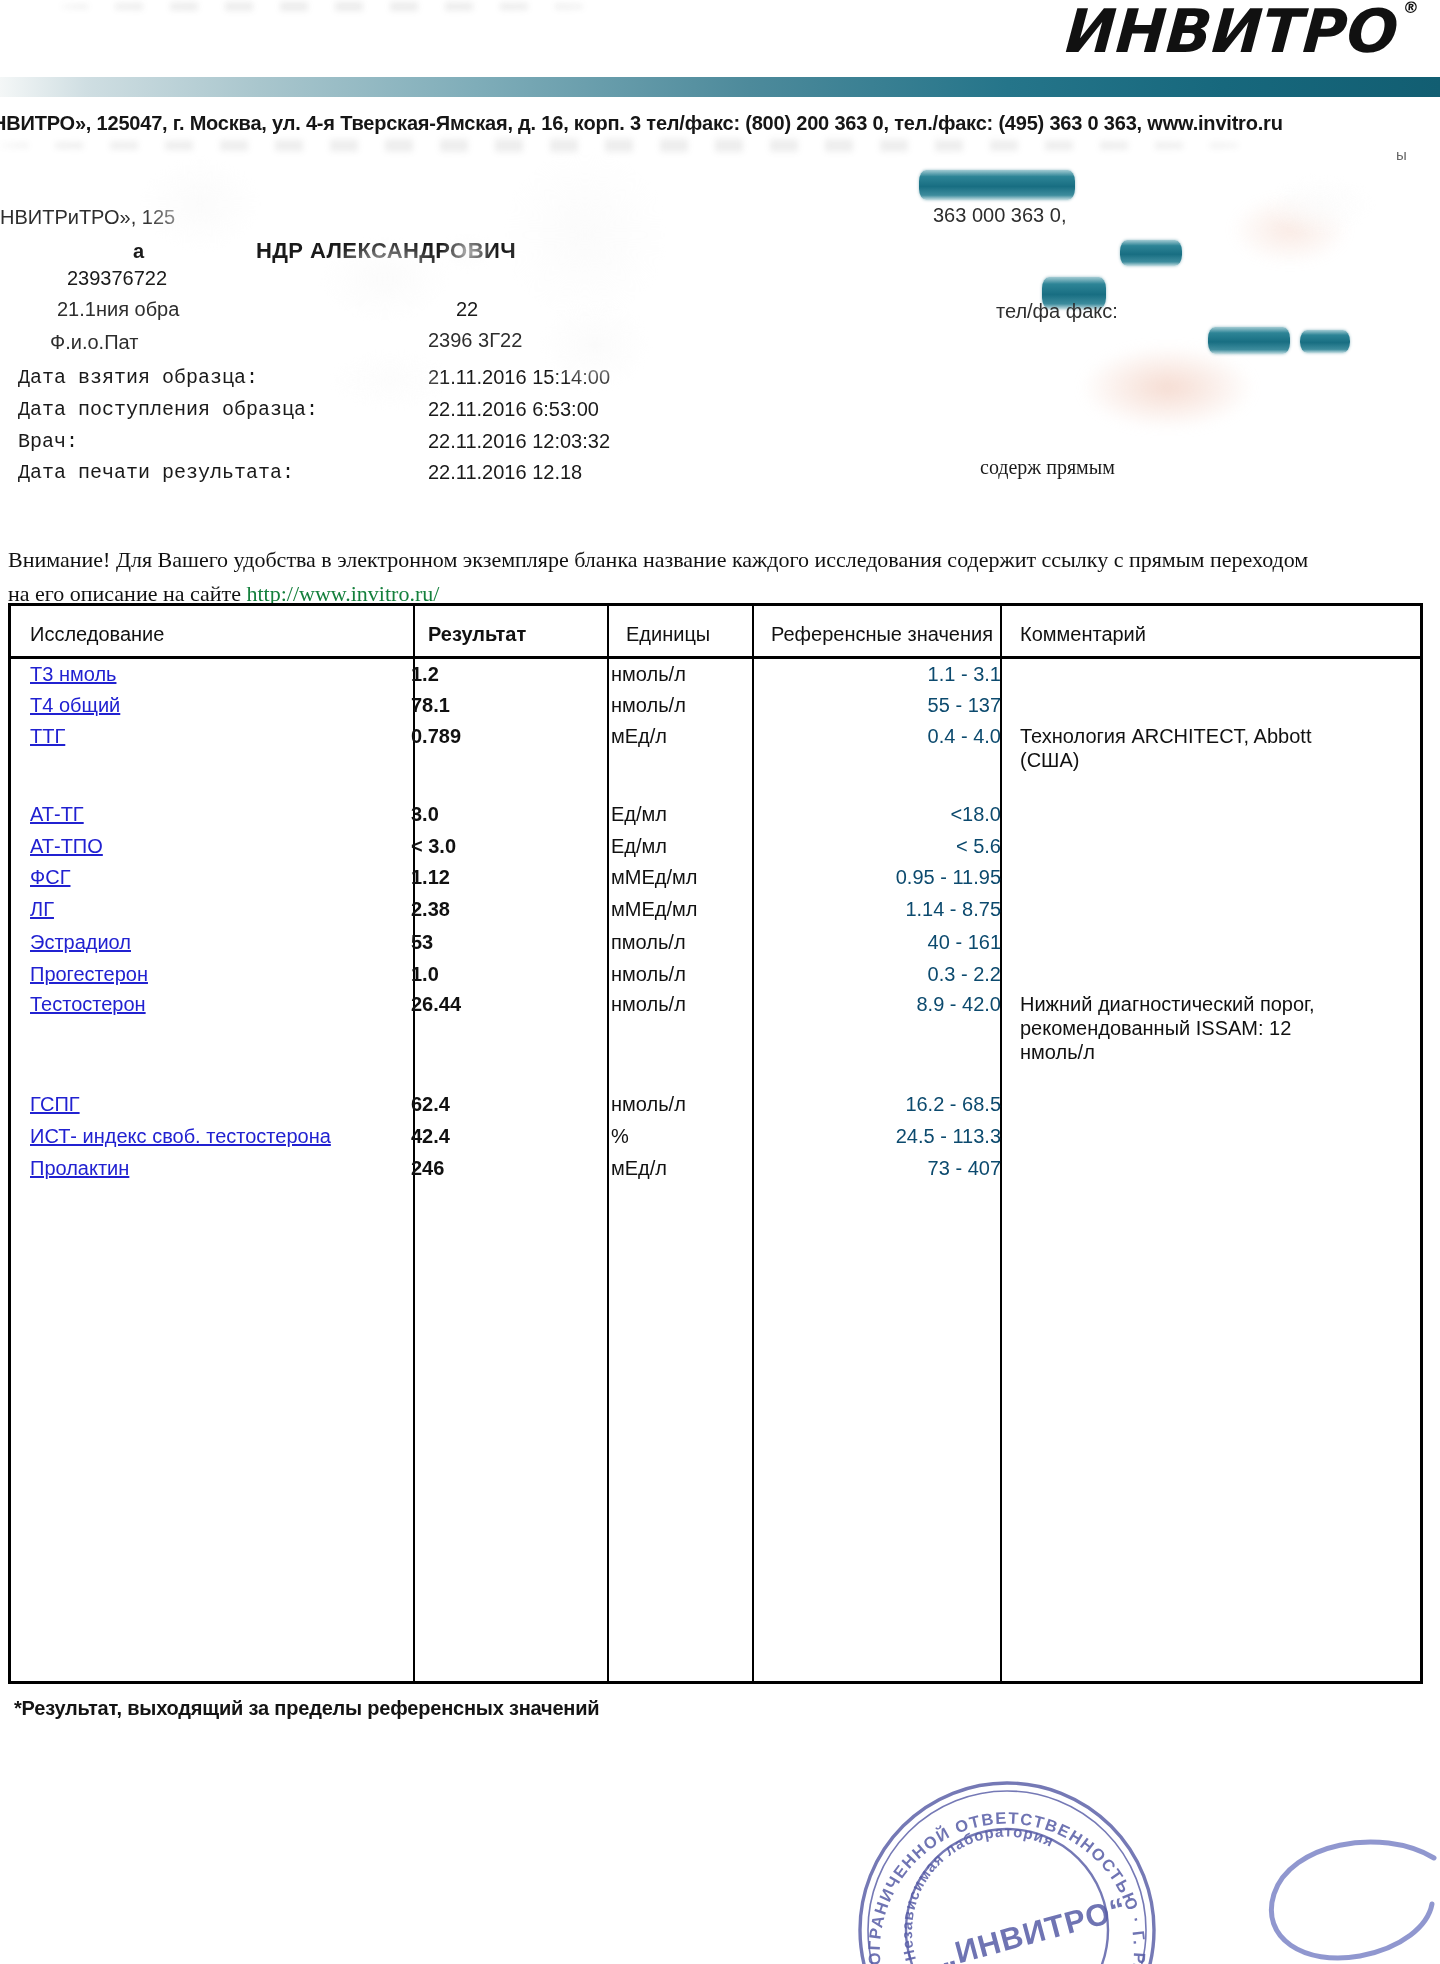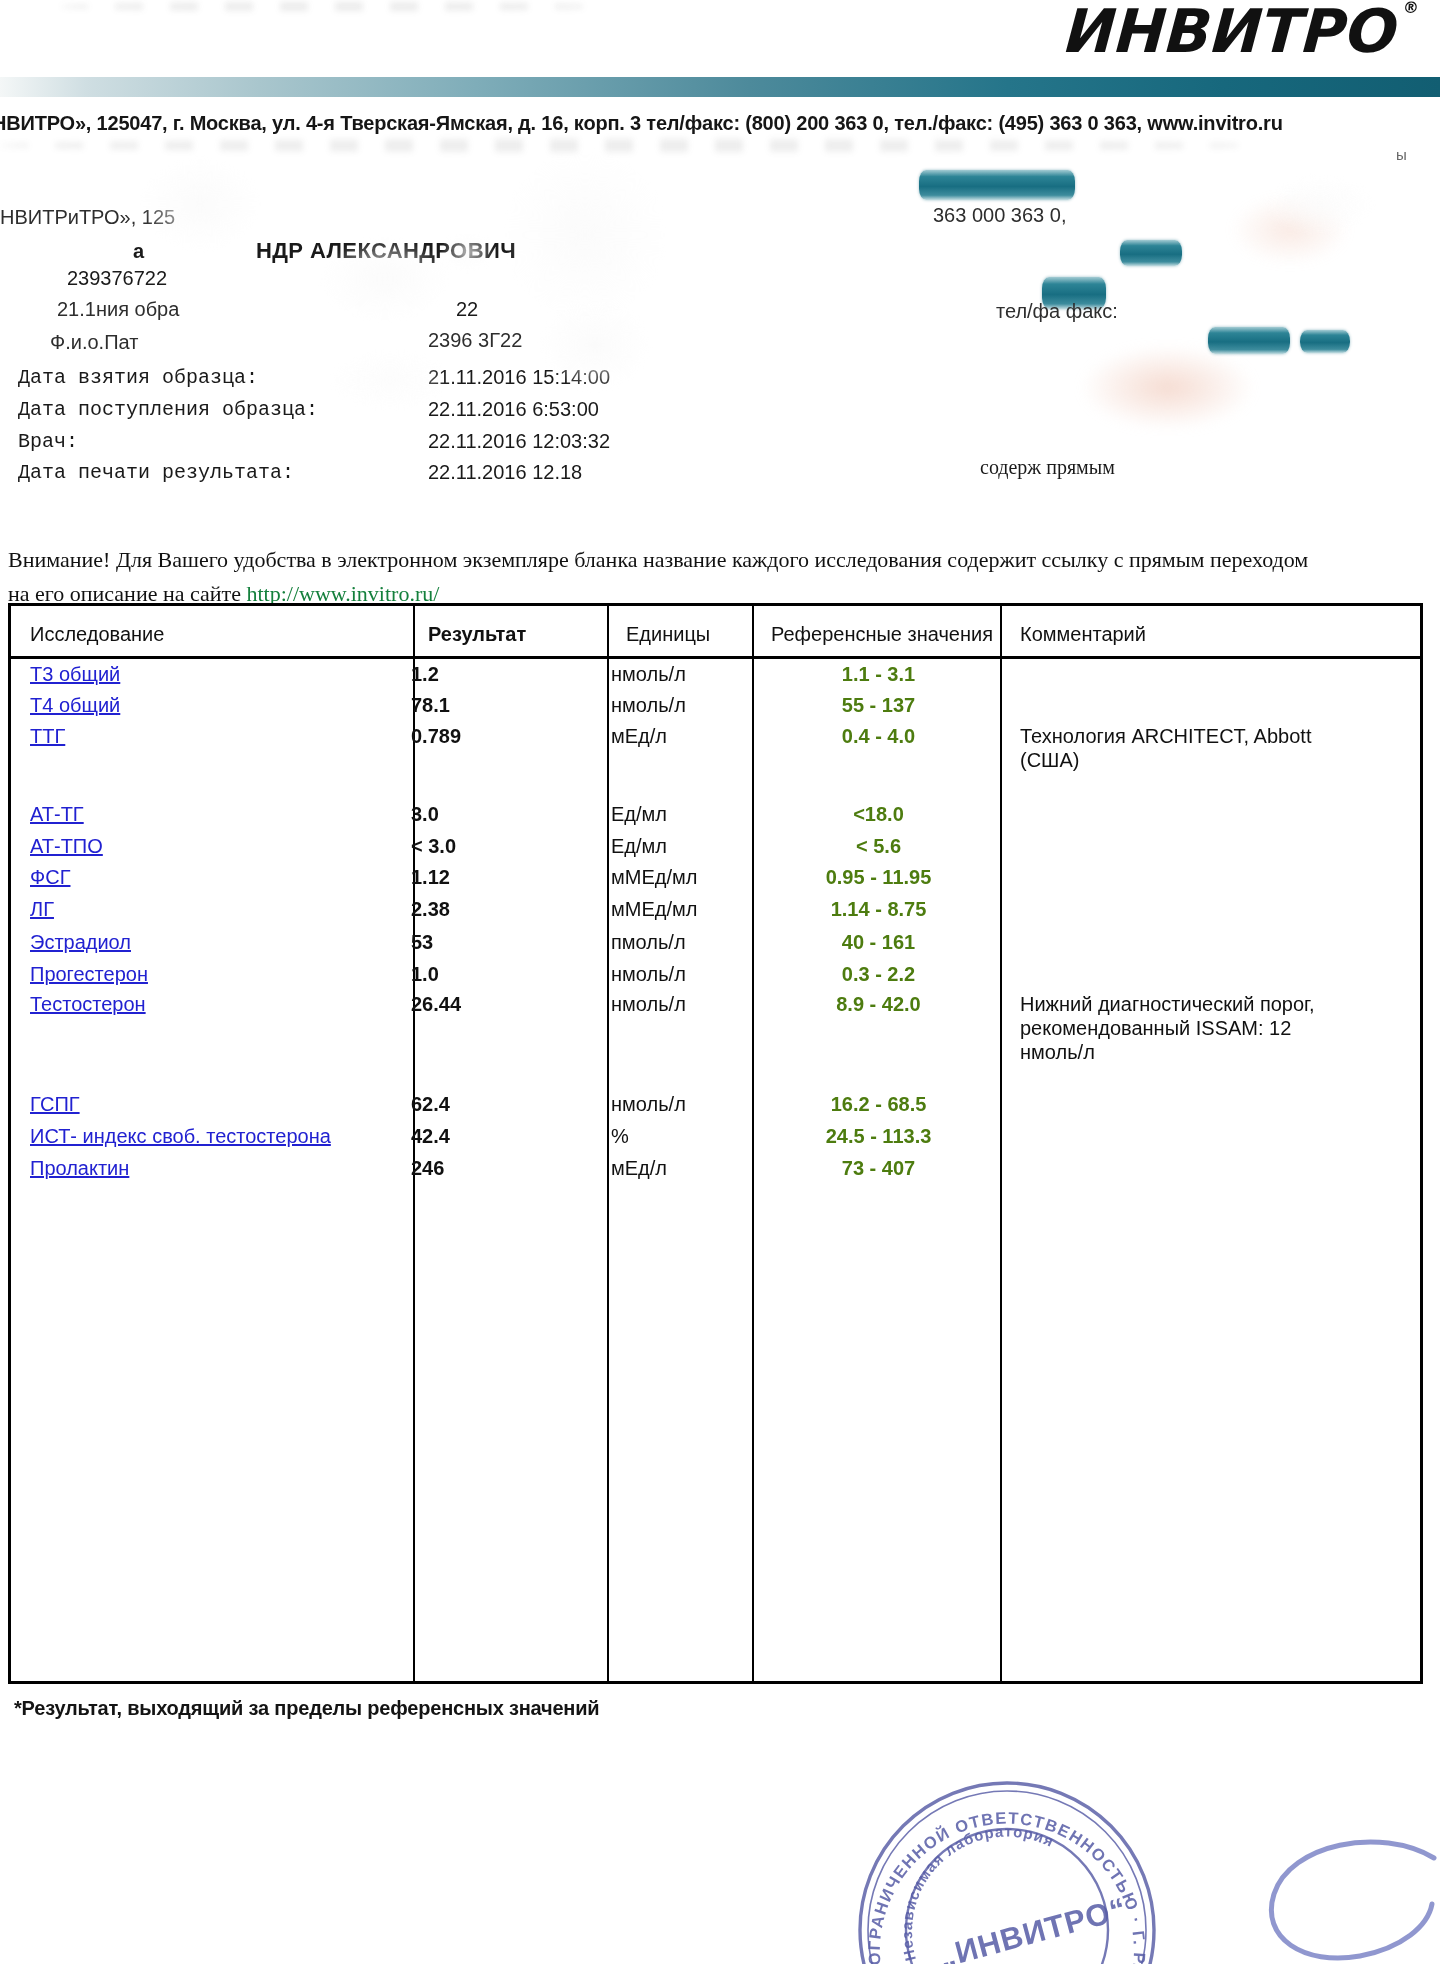--- a/index.html
+++ b/index.html
@@ -49,21 +49,21 @@
   .v1{left:402px}.v2{left:596px}.v3{left:741px}.v4{left:989px}
   .hsep{position:absolute;left:0;right:0;top:50px;height:3px;background:#000;}
   .hcell{position:absolute;top:17px;font-size:20px;white-space:nowrap;color:#111;}
   .h1{left:19px}.h2{left:417px;font-weight:700}.h3{left:615px}.h4{left:760px}.h5{left:1009px}
 
   .trow{position:absolute;left:0;width:100%;height:0;overflow:visible;font-size:20px;}
   .trow>div{position:absolute;top:0;line-height:24px;}
   .c-name{left:19px;width:385px;color:#2121d1;text-decoration:underline;white-space:nowrap;}
   .c-result{left:400px;width:165px;text-align:left;font-weight:700;color:#111;}
   .c-units{left:600px;width:142px;color:#111;}
-  .c-ref{left:745px;width:245px;text-align:center;color:#4d7c0f;font-weight:bold;}
+  .c-ref{left:745px;width:245px;text-align:right;color:#0c4a6e;}
   .c-comment{left:1009px;width:340px;line-height:33px;top:-2px;color:#111;}
 
   
   .footnote{position:absolute;left:14px;top:1697px;font-size:20px;font-weight:700;
         letter-spacing:-0.2px;color:#141414;}
 
   
   .stamp{position:absolute;left:845px;top:1768px;width:330px;height:196px;}
   .signature{position:absolute;left:1220px;top:1828px;width:220px;height:136px;}
 </style>
@@ -129,21 +129,21 @@
     <div class="vline v3"></div>
     <div class="vline v4"></div>
     <div class="hsep"></div>
     <div class="hcell h1">Исследование</div>
     <div class="hcell h2">Результат</div>
     <div class="hcell h3">Единицы</div>
     <div class="hcell h4">Референсные значения</div>
     <div class="hcell h5">Комментарий</div>
     <div id="table-rows">
         <div class="trow" style="top: 56px;">
-          <div class="c-name">Т3 общий</div>
+          <div class="c-name">Т3 нмоль</div>
           <div class="c-result">1.2</div>
           <div class="c-units">нмоль/л</div>
           <div class="c-ref">1.1 - 3.1</div>
         </div>
         <div class="trow" style="top: 87px;">
           <div class="c-name">Т4 общий</div>
           <div class="c-result">78.1</div>
           <div class="c-units">нмоль/л</div>
           <div class="c-ref">55 - 137</div>
         </div>

